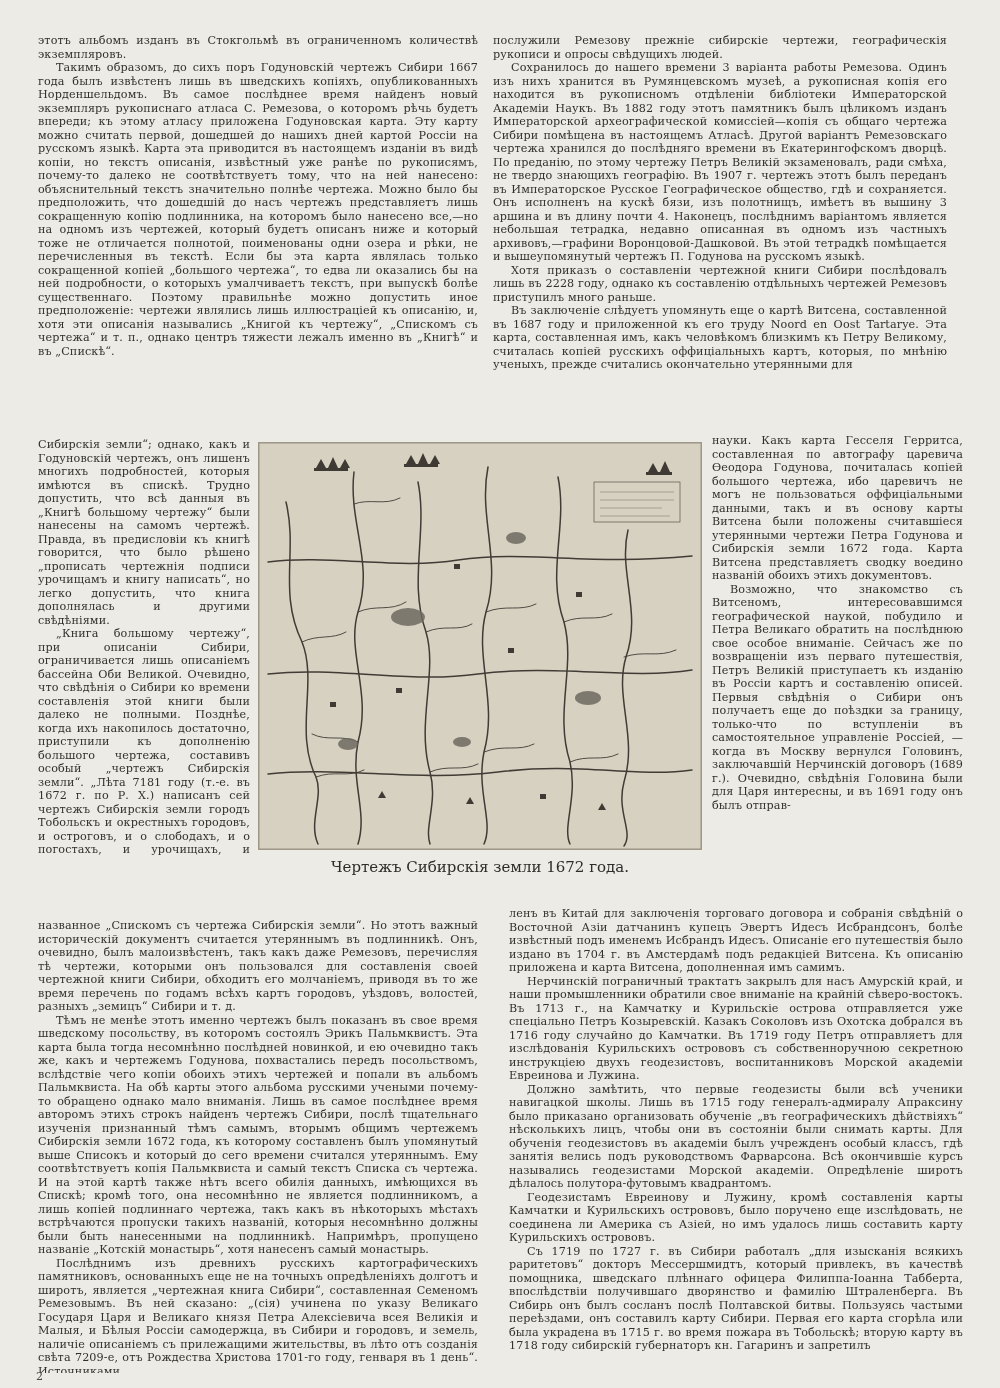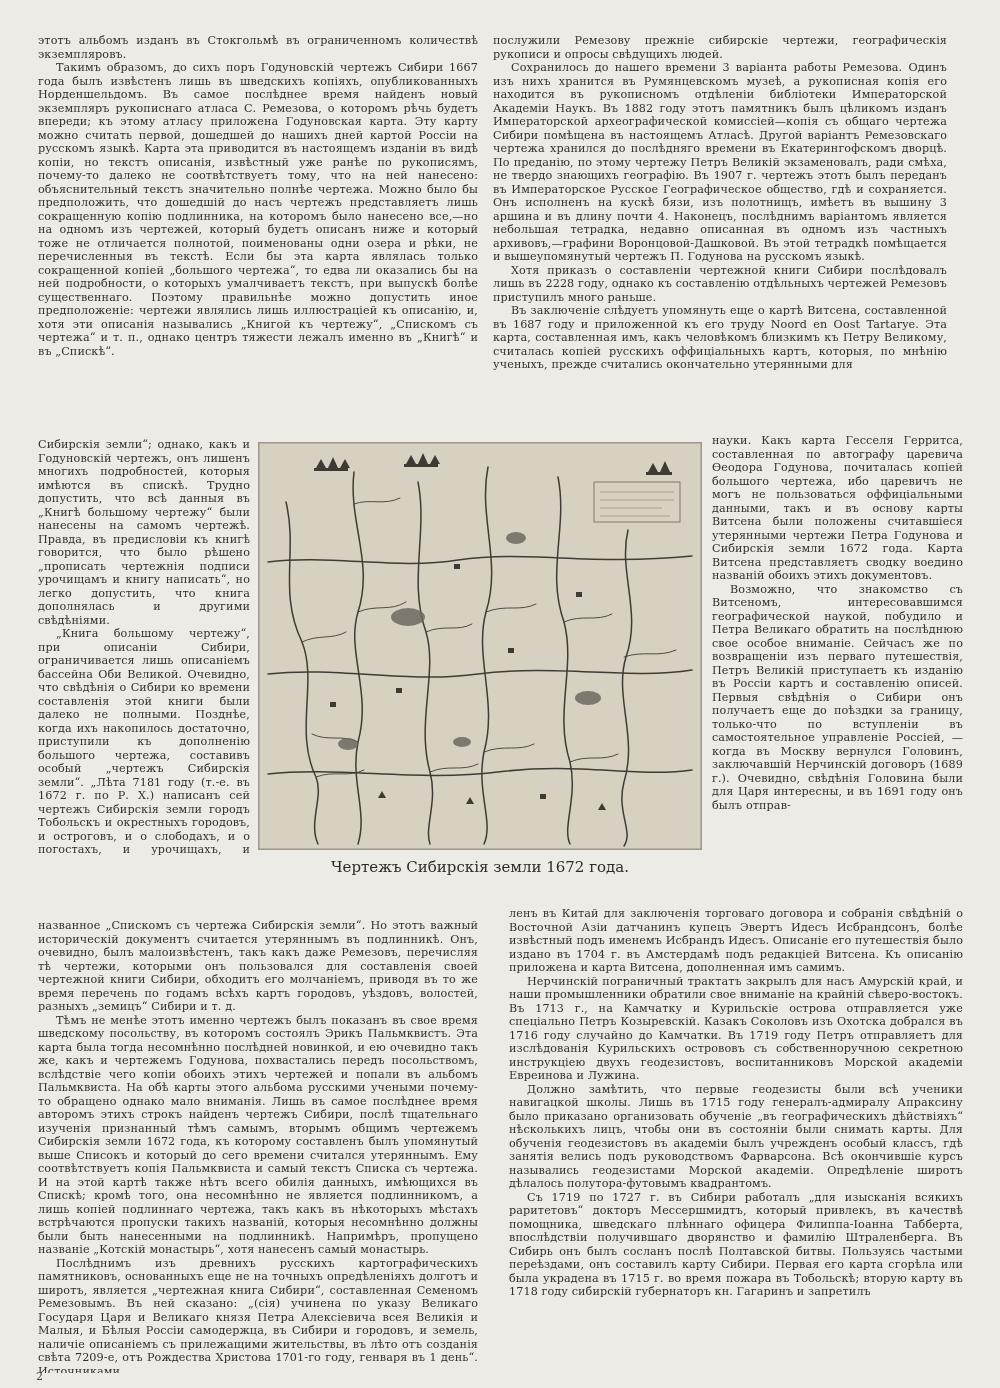--- a/index.html
+++ b/index.html
@@ -71,20 +71,21 @@
 
   <div class="tblock" style="left:712px; top:434px; width:251px; height:446px;">
     <p class="noindent">науки. Какъ карта Гесселя Герритса, составленная по автографу царевича Ѳеодора Годунова, почиталась копіей большого чертежа, ибо царевичъ не могъ не пользоваться оффиціальными данными, такъ и въ основу карты Витсена были положены считавшіеся утерянными чертежи Петра Годунова и Сибирскія земли 1672 года. Карта Витсена представляетъ сводку воедино названій обоихъ этихъ документовъ.</p>
     <p>Возможно, что знакомство съ Витсеномъ, интересовавшимся географической наукой, побудило и Петра Великаго обратить на послѣднюю свое особое вниманіе. Сейчасъ же по возвращеніи изъ перваго путешествія, Петръ Великій приступаетъ къ изданію въ Россіи картъ и составленію описей. Первыя свѣдѣнія о Сибири онъ получаетъ еще до поѣздки за границу, только-что по вступленіи въ самостоятельное управленіе Россіей, — когда въ Москву вернулся Головинъ, заключавшій Нерчинскій договоръ (1689 г.). Очевидно, свѣдѣнія Головина были для Царя интересны, и въ 1691 году онъ былъ отправ-</p>
   </div>
 
   <div class="tblock" style="left:509px; top:884px; width:454px; height:452px;margin-top:23px;">
     <p class="noindent">ленъ въ Китай для заключенія торговаго договора и собранія свѣдѣній о Восточной Азіи датчанинъ купецъ Эвертъ Идесъ Исбрандсонъ, болѣе извѣстный подъ именемъ Исбрандъ Идесъ. Описаніе его путешествія было издано въ 1704 г. въ Амстердамѣ подъ редакціей Витсена. Къ описанію приложена и карта Витсена, дополненная имъ самимъ.</p>
     <p>Нерчинскій пограничный трактатъ закрылъ для насъ Амурскій край, и наши промышленники обратили свое вниманіе на крайній сѣверо-востокъ. Въ 1713 г., на Камчатку и Курильскіе острова отправляется уже спеціально Петръ Козыревскій. Казакъ Соколовъ изъ Охотска добрался въ 1716 году случайно до Камчатки. Въ 1719 году Петръ отправляетъ для изслѣдованія Курильскихъ острововъ съ собственноручною секретною инструкціею двухъ геодезистовъ, воспитанниковъ Морской академіи Евреинова и Лужина.</p>
     <p>Должно замѣтить, что первые геодезисты были всѣ ученики навигацкой школы. Лишь въ 1715 году генералъ-адмиралу Апраксину было приказано организовать обученіе „въ географическихъ дѣйствіяхъ“ нѣсколькихъ лицъ, чтобы они въ состояніи были снимать карты. Для обученія геодезистовъ въ академіи былъ учрежденъ особый классъ, гдѣ занятія велись подъ руководствомъ Фарварсона. Всѣ окончившіе курсъ назывались геодезистами Морской академіи. Опредѣленіе широтъ дѣлалось полутора-футовымъ квадрантомъ.</p>
+    <p>Геодезистамъ Евреинову и Лужину, кромѣ составленія карты Камчатки и Курильскихъ острововъ, было поручено еще изслѣдовать, не соединена ли Америка съ Азіей, но имъ удалось лишь составить карту Курильскихъ острововъ.</p>
     <p>Съ 1719 по 1727 г. въ Сибири работалъ „для изысканія всякихъ раритетовъ“ докторъ Мессершмидтъ, который привлекъ, въ качествѣ помощника, шведскаго плѣннаго офицера Филиппа-Іоанна Табберта, впослѣдствіи получившаго дворянство и фамилію Штраленберга. Въ Сибирь онъ былъ сосланъ послѣ Полтавской битвы. Пользуясь частыми переѣздами, онъ составилъ карту Сибири. Первая его карта сгорѣла или была украдена въ 1715 г. во время пожара въ Тобольскѣ; вторую карту въ 1718 году сибирскій губернаторъ кн. Гагаринъ и запретилъ</p>
   </div>
 
   <div class="map-figure">
     <svg viewBox="0 0 444 408" aria-hidden="true">
       <rect x="1" y="1" width="442" height="406" fill="#d7d1c2" stroke="#9a9385"></rect>
 
       <g class="mark">
         <path d="M58,26 l5,-9 5,9 z M70,26 l5,-11 5,11 z M82,26 l5,-9 5,9 z"></path>
         <rect x="56" y="26" width="34" height="3"></rect>

